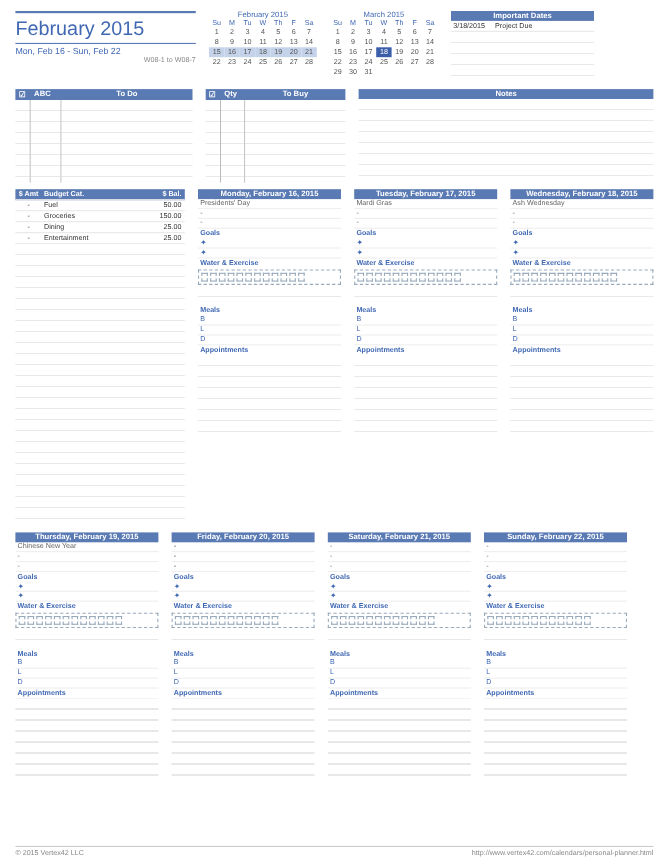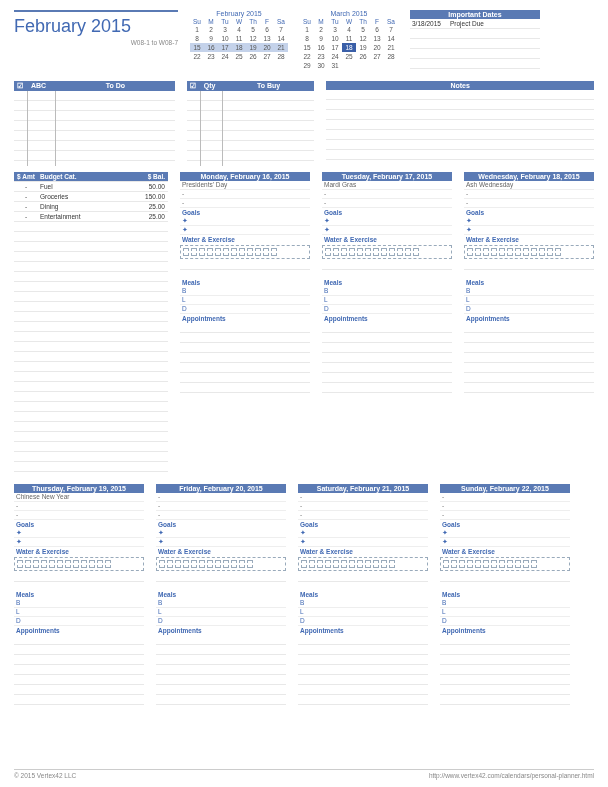--- a/index.html
+++ b/index.html
@@ -51,20 +51,21 @@
 .meal{color:#4169b3;font-size:6.5px;padding:0 2px;height:9px;border-bottom:1px solid #eee}
 .appt-body{height:75px}
 .footer{position:absolute;bottom:8px;left:14px;right:14px;display:flex;justify-content:space-between;font-size:6.5px;color:#888;border-top:1px solid #ccc;padding-top:2px}
 </style>
 </head>
 <body>
 
 <div class="header">
  <div class="title-block">
   <div class="title">February 2015</div>
+  <div class="daterange">Mon, Feb 16  -  Sun, Feb 22</div>
   <div class="weeks">W08-1 to W08-7</div>
  </div>
  <div class="minical">
   <div class="minical-title">February 2015</div>
   <table id="mc1">
         <tbody>
           <tr>
             <th>Su</th>
             <th>M</th>
             <th>Tu</th>

